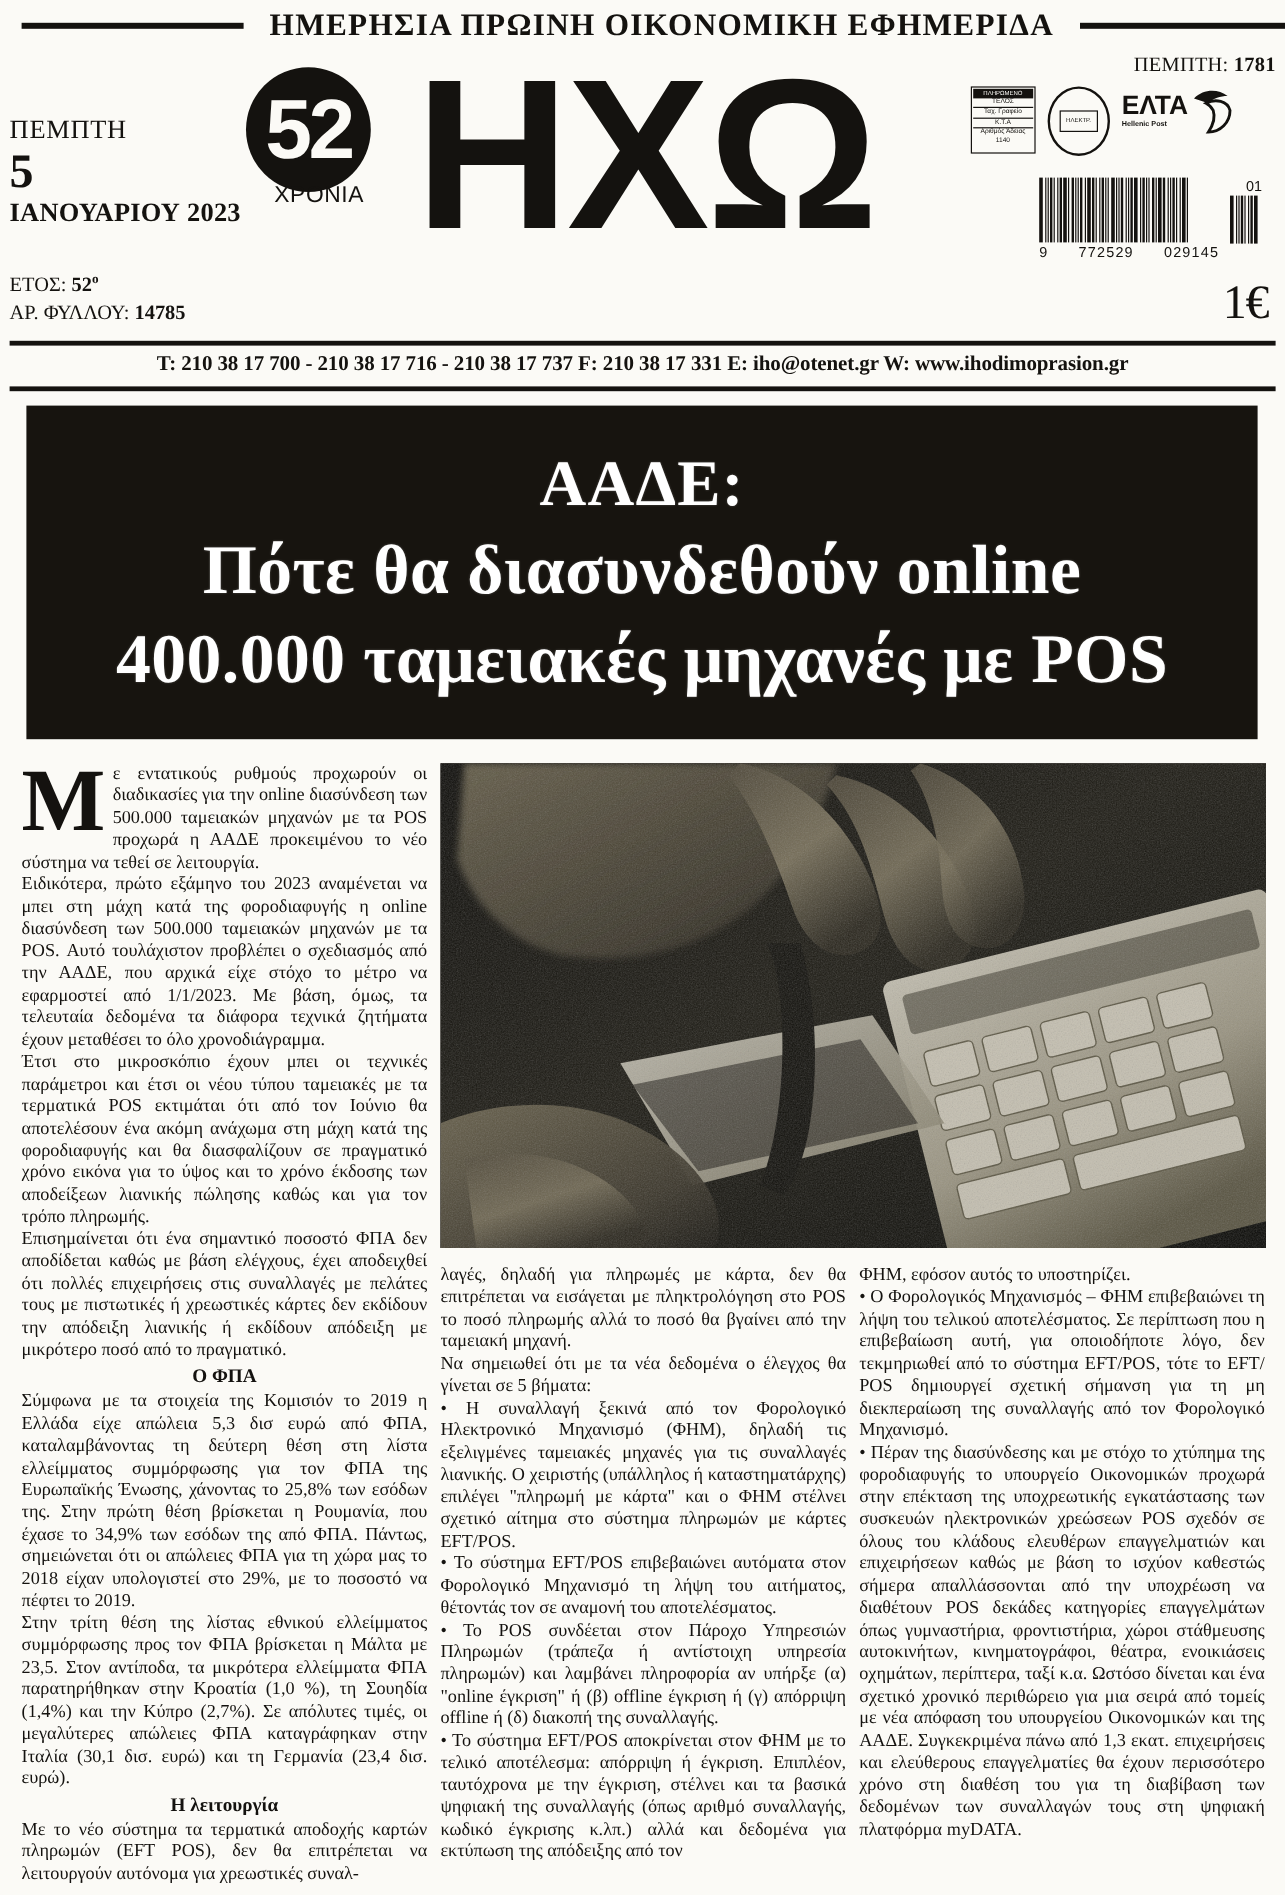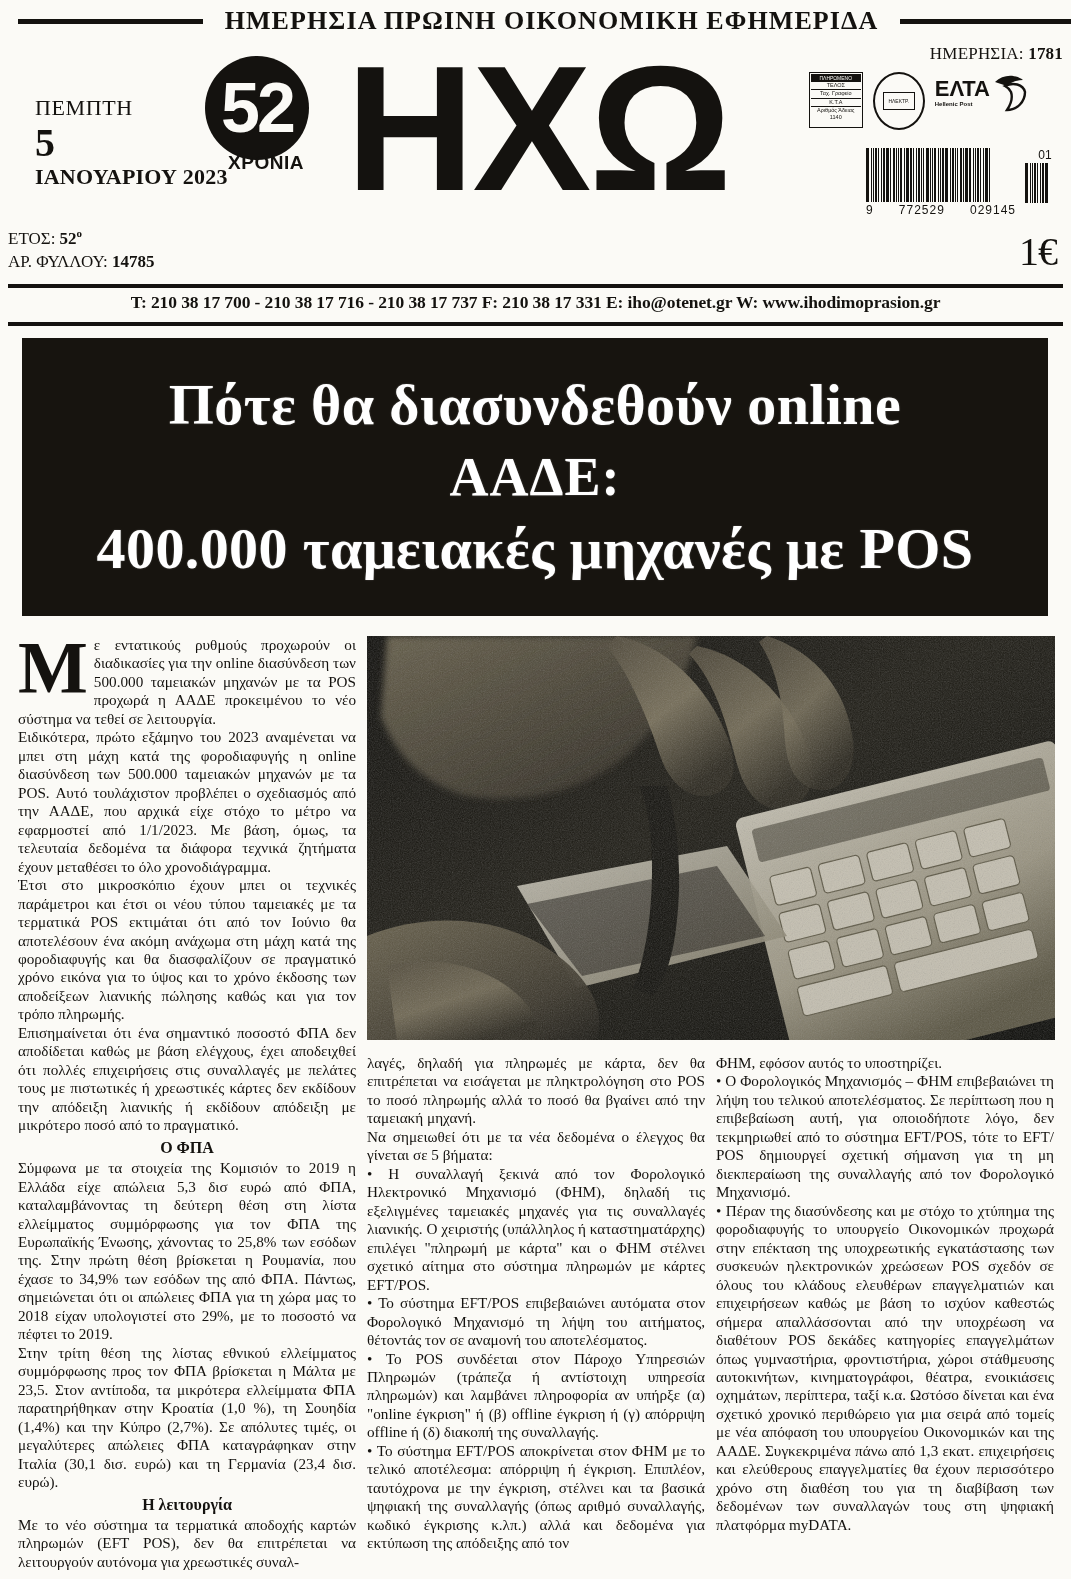--- a/index.html
+++ b/index.html
@@ -21,21 +21,21 @@
   }
   .kicker-rule{height:5px;background:#14120f;flex:0 0 auto;}
   .kicker-rule.l{width:185px;margin-right:4px;}
   .kicker-rule.r{width:185px;margin-left:4px;}
   .kicker-text{
     font-family:"Liberation Serif", serif;
     font-weight:700;font-size:26px;letter-spacing:1.1px;
     white-space:nowrap;
   }
 
-  .date-block{position:absolute;left:8px;top:96px;width:200px;line-height:1.05;margin-left:27px;}
+  .date-block{position:absolute;left:8px;top:96px;width:200px;line-height:1.05;}
   .date-day{font-size:22px;letter-spacing:.6px;}
   .date-num{font-size:40px;font-weight:700;line-height:1.1;margin-top:2px;}
   .date-monthyear{font-size:22px;font-weight:700;letter-spacing:.2px;}
   .issue-block{position:absolute;left:8px;top:226px;width:230px;line-height:1.35;font-size:17px;}
   .issue-block b{font-weight:700;}
   .sup{font-size:11px;vertical-align:super;}
 
   
   .badge52{position:absolute;left:205px;top:56px;width:118px;height:116px;}
   .badge52 .disc{
@@ -43,21 +43,21 @@
     background:#14120f;
   }
   .badge52 .num{
     position:absolute;left:0;top:0;width:104px;height:104px;
     display:flex;align-items:center;justify-content:center;
     color:#fbfaf6;font-weight:700;font-size:70px;letter-spacing:-3px;
     font-family:"Liberation Sans", sans-serif;
   }
   .badge52 .yrs{
     position:absolute;left:6px;top:96px;width:110px;text-align:center;
-    font-family:"Liberation Sans", sans-serif;font-weight:700;font-size:19px;letter-spacing:.5px;
+    font-family:"Liberation Sans", sans-serif;font-weight:400;font-size:19px;letter-spacing:.5px;
   }
 
   .logo-main{
     position:absolute;left:318px;top:40px;width:440px;
     font-family:"Liberation Sans", sans-serif;
     font-weight:700;font-size:178px;line-height:178px;letter-spacing:-2px;
     color:#14120f;text-align:center;
   }
   .logo-sub{
     position:absolute;left:320px;top:228px;width:436px;height:50px;
@@ -178,21 +178,21 @@
 
     <div class="badge52">
       <div class="disc"></div>
       <div class="num">52</div>
       <div class="yrs">ΧΡΟΝΙΑ</div>
     </div>
 
     <div class="logo-main">ΗΧΩ</div>
 
     <div class="code-line">
-      <span>ΗΜΕΡΗΣΙΑ:</span>
+      <span>ΠΕΜΠΤΗ:</span>
       <b>1781</b>
     </div>
 
     <div class="stamps">
       <div class="stamp-box">
         <span class="hd">ΠΛΗΡΩΜΕΝΟ</span>
         <span class="ln">ΤΕΛΟΣ</span>
         <span class="ln">Ταχ. Γραφείο</span>
         <span class="ln">Κ.Τ.Α</span>
         <span>Αριθμός Άδειας</span>
@@ -281,22 +281,22 @@
     </div>
 
     <div class="price">1€</div>
   </div>
 
   <div class="rule-thick" style="top:284px"></div>
   <div class="contact">T: 210 38 17 700 - 210 38 17 716 - 210 38 17 737 F: 210 38 17 331 E: iho@otenet.gr W: www.ihodimoprasion.gr</div>
   <div class="rule-thick" style="top:322px"></div>
 
   <div class="banner">
+    <div class="bl b1">ΑΑΔΕ:</div>
     <div class="bl b2">Πότε θα διασυνδεθούν online</div>
-    <div class="bl b1">ΑΑΔΕ:</div>
     <div class="bl b3">400.000 ταμειακές μηχανές με POS</div>
   </div>
 
   <div class="article">
 
     <div class="photo">
       <svg viewBox="0 0 688 404" preserveAspectRatio="none">
         <defs>
           <linearGradient id="bgg" x1="0" y1="0" x2="1" y2="1">
             <stop offset="0%" stop-color="#0e0d0a"></stop>

